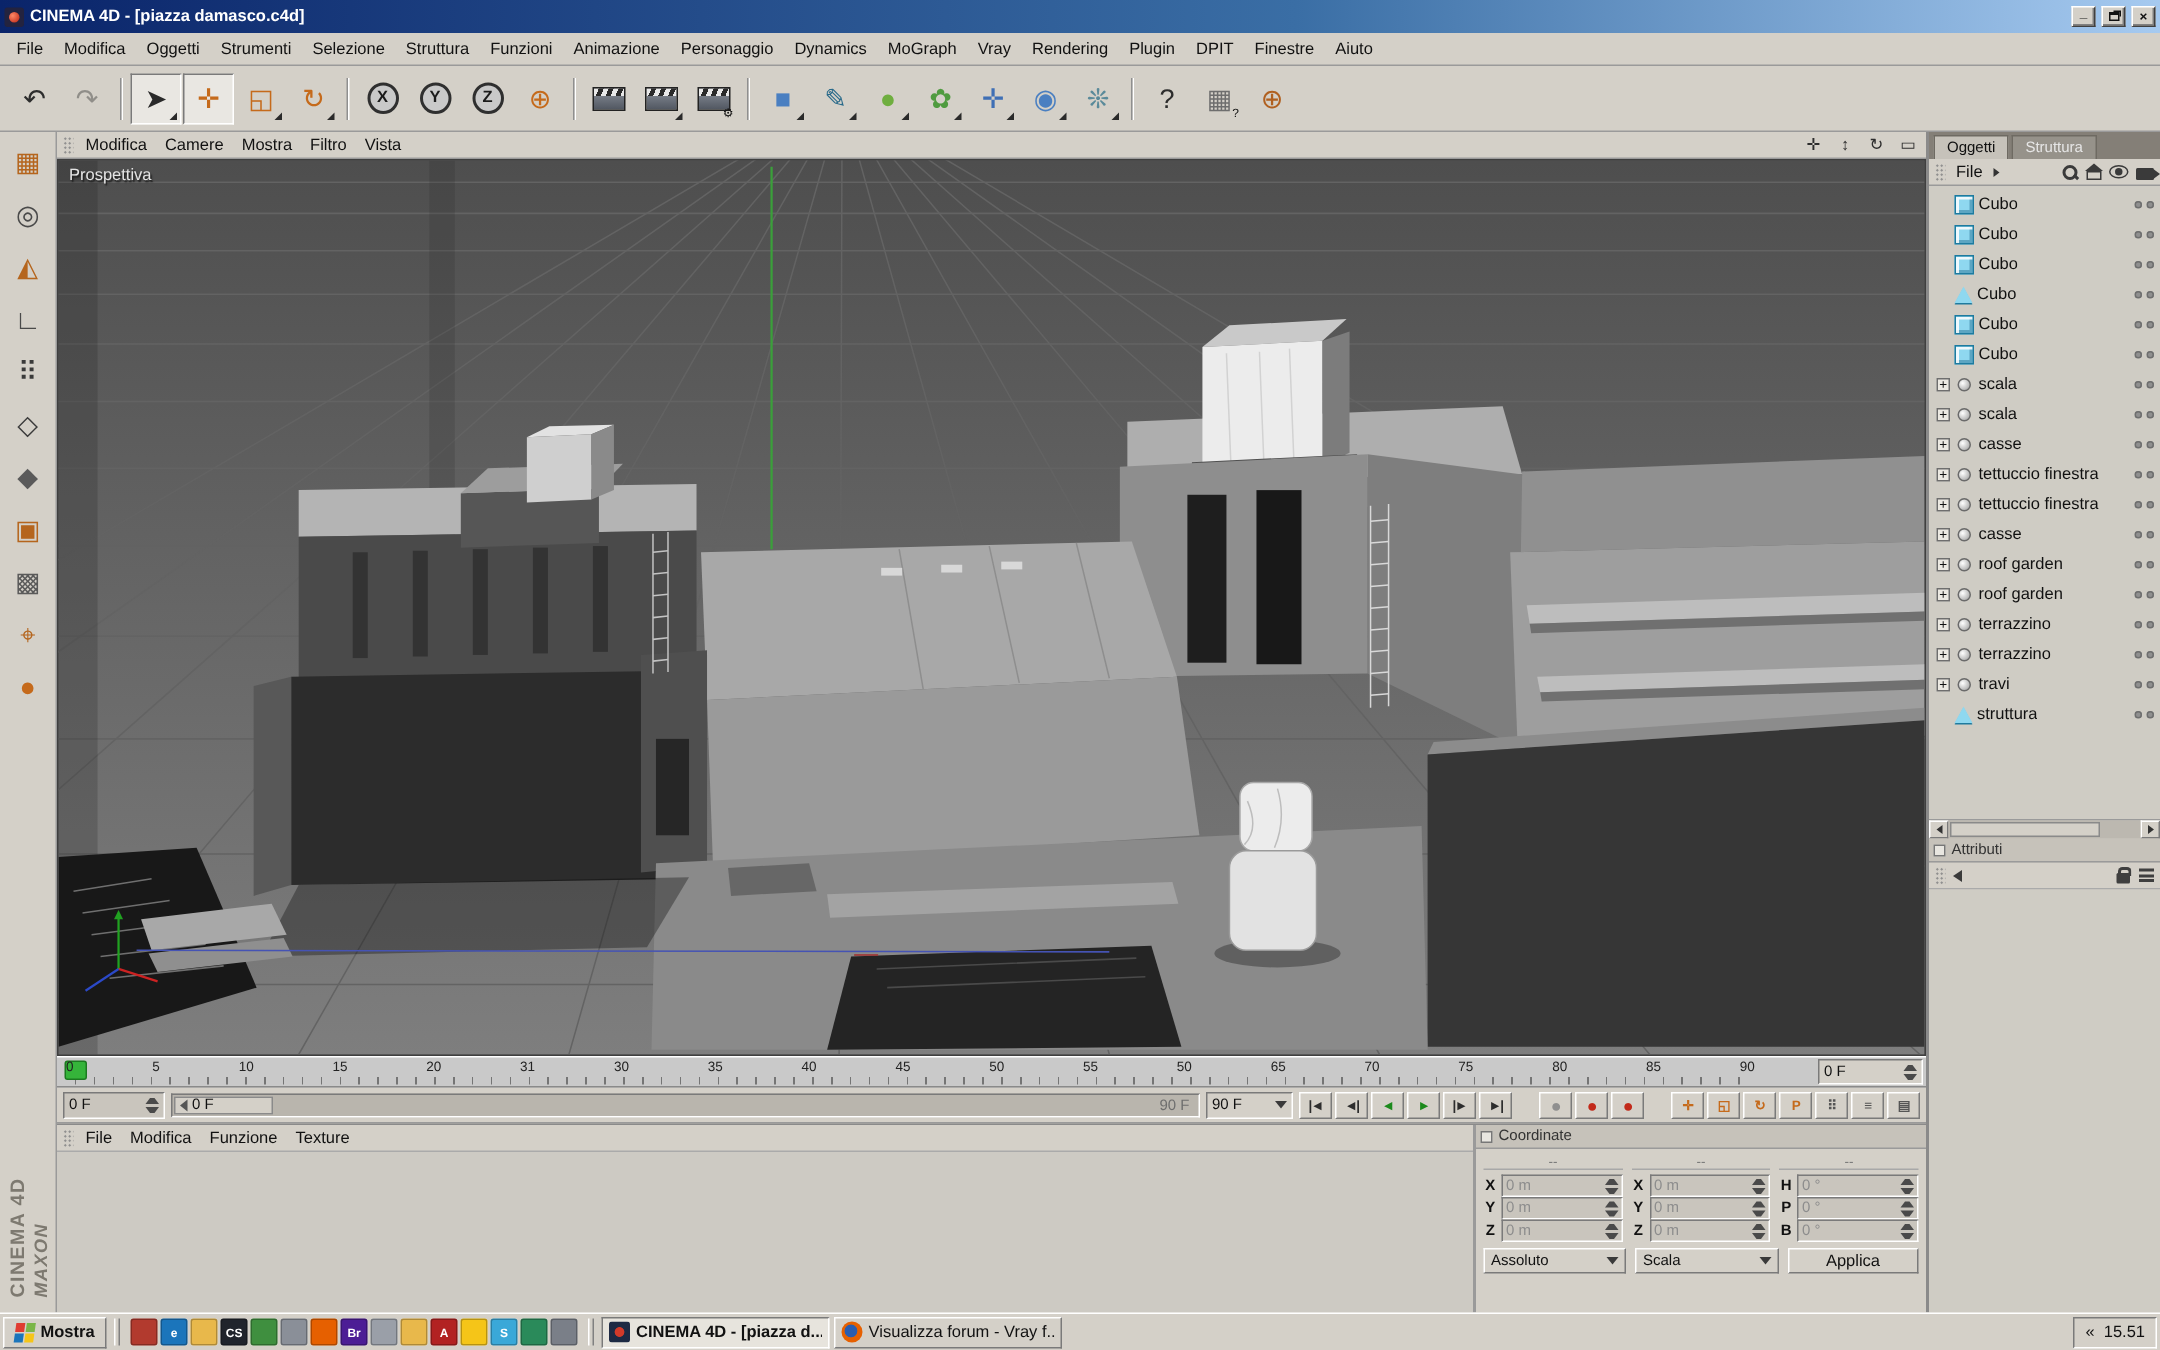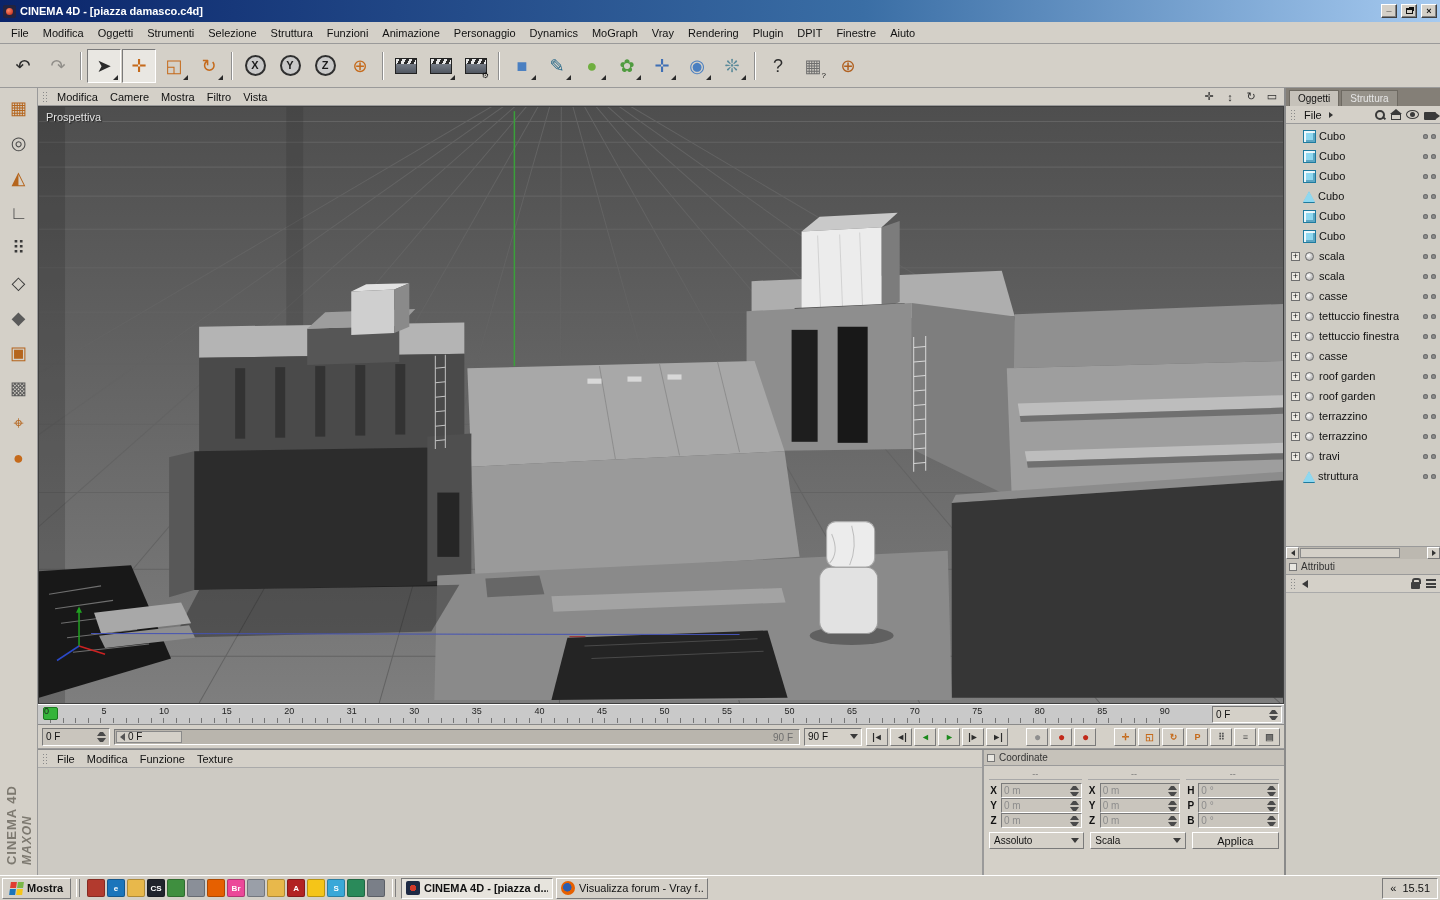--- a/index.html
+++ b/index.html
@@ -986,21 +986,21 @@
       <span class="ql-ico" style="background: rgb(232, 184, 75);"></span>
 
       <span class="ql-ico" style="background: rgb(32, 36, 44);">CS</span>
 
       <span class="ql-ico" style="background: rgb(63, 143, 63);"></span>
 
       <span class="ql-ico" style="background: rgb(138, 143, 152);"></span>
 
       <span class="ql-ico" style="background: rgb(230, 96, 0);"></span>
 
-      <span class="ql-ico" style="background: #ec4899;">Br</span>
+      <span class="ql-ico" style="background: #4c1d95;">Br</span>
 
       <span class="ql-ico" style="background: rgb(154, 159, 168);"></span>
 
       <span class="ql-ico" style="background: rgb(232, 184, 75);"></span>
 
       <span class="ql-ico" style="background: rgb(178, 34, 34);">A</span>
 
       <span class="ql-ico" style="background: rgb(245, 197, 24);"></span>
 
       <span class="ql-ico" style="background: rgb(58, 168, 216);">S</span>

